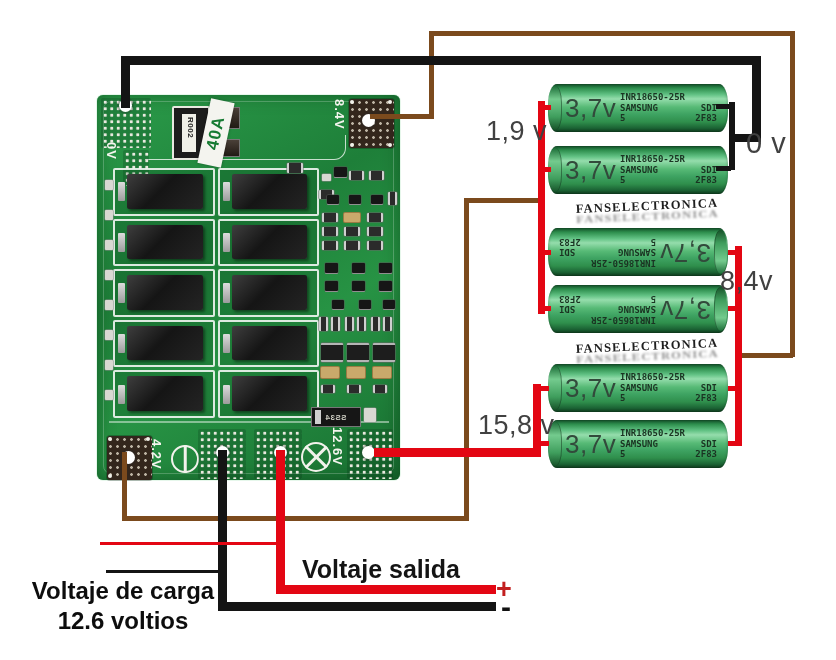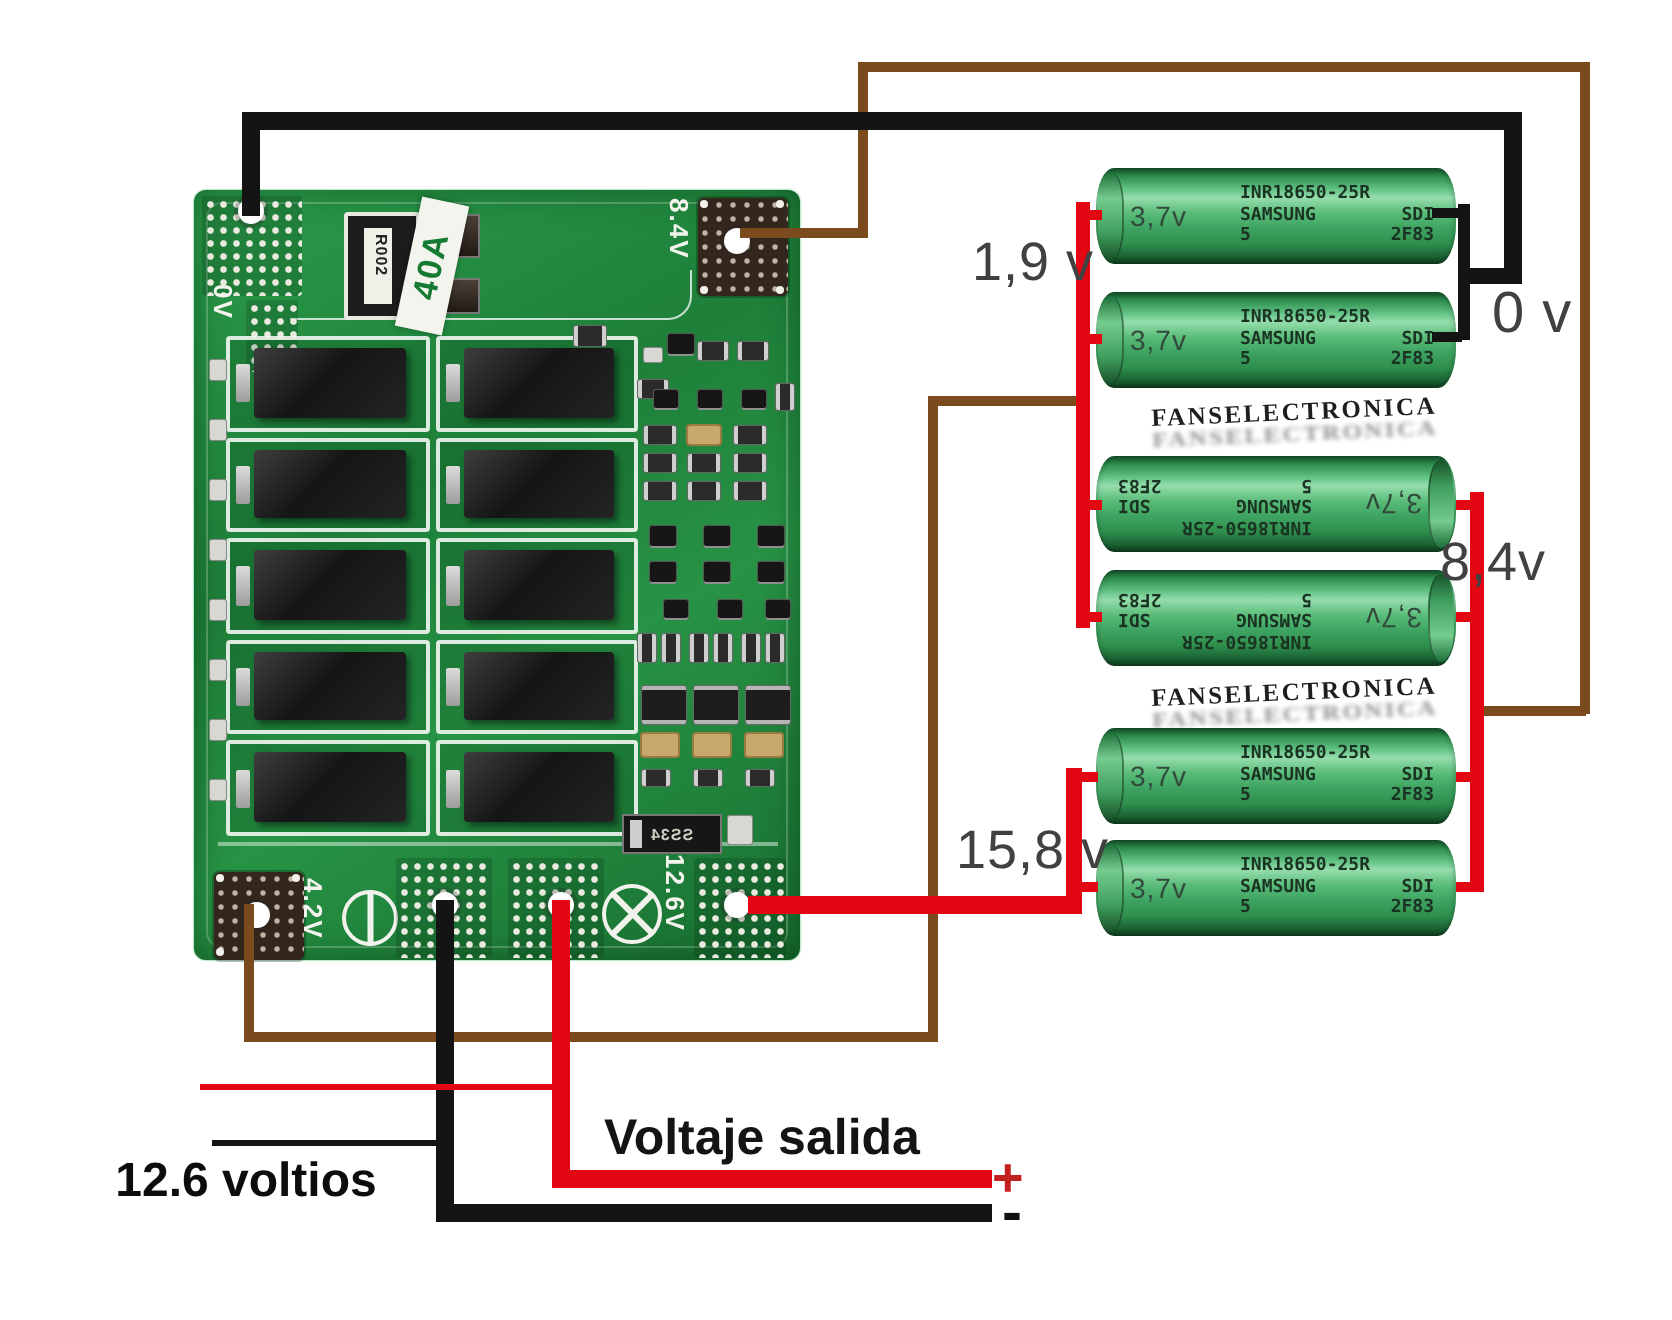--- a/index.html
+++ b/index.html
@@ -81,21 +81,21 @@
   .battery{position:absolute;width:180px;height:48px;z-index:6;border-radius:9px/20px;
     background:linear-gradient(180deg,#14522a 0%,#2e8f4e 9%,#62c284 22%,#95ddac 31%,#57ba76 48%,
       #3ea362 63%,#2f8f4c 79%,#1b6334 92%,#0f3d1e 100%);
     box-shadow:inset 0 0 3px rgba(0,0,0,.35);}
   .battery .inner{position:absolute;left:0;top:0;right:0;bottom:0;}
   .battery.flipped .inner{transform:rotate(180deg);}
   .battery .cap{position:absolute;left:1px;top:2px;bottom:2px;width:12px;border-radius:7px/18px;
     background:linear-gradient(180deg,#1d6e38,#74cb8e 30%,#3f9e5d 70%,#175229);
     border-right:1.5px solid rgba(10,40,20,.45);}
   .battery .v{position:absolute;left:17px;top:50%;transform:translateY(-50%);
-    font-size:14px;color:#324a3b;letter-spacing:.5px;}
+    font-size:26px;color:#324a3b;letter-spacing:.5px;}
   .battery .model{position:absolute;left:72px;top:8px;width:97px;
     font-family:"DejaVu Sans Mono",monospace;font-size:9px;line-height:10.5px;
     font-weight:bold;color:#1a3322;}
   .battery .model .row{display:flex;justify-content:space-between;}
 
   
   .node-label{position:absolute;color:#414141;z-index:15;letter-spacing:.5px;}
   .wm{position:absolute;z-index:4;width:140px;text-align:center;transform:rotate(-2.5deg);
     font-family:"Liberation Serif",serif;font-weight:bold;font-size:12.5px;letter-spacing:1.2px;color:#1f1f1f;}
   .wm .echo{display:block;filter:blur(1.3px);opacity:.5;transform:translateY(-4px) scaleY(.85);}
@@ -388,23 +388,24 @@
   <div class="wm" style="left:576px;top:199px;">
     <span>FANSELECTRONICA</span>
     <span class="echo">FANSELECTRONICA</span>
   </div>
   <div class="wm" style="left:576px;top:339px;">
     <span>FANSELECTRONICA</span>
     <span class="echo">FANSELECTRONICA</span>
   </div>
 
   <div class="node-label" style="left:486px;top:116px;font-size:27px;">1,9 v</div>
-  <div class="node-label" style="left:746px;top:141px;font-size:29px;">0 v</div>
+  <div class="node-label" style="left:746px;top:127px;font-size:29px;">0 v</div>
   <div class="node-label" style="left:720px;top:266px;font-size:27px;">8,4v</div>
   <div class="node-label" style="left:478px;top:410px;font-size:27px;">15,8 v</div>
 
   <div class="charge-label">
+    <div>Voltaje de carga</div>
     <div>12.6 voltios</div>
   </div>
   <div class="output-label">Voltaje salida</div>
   <div class="plus-label">+</div>
   <div class="minus-label">-</div>
 </div>
 
 </body></html>

